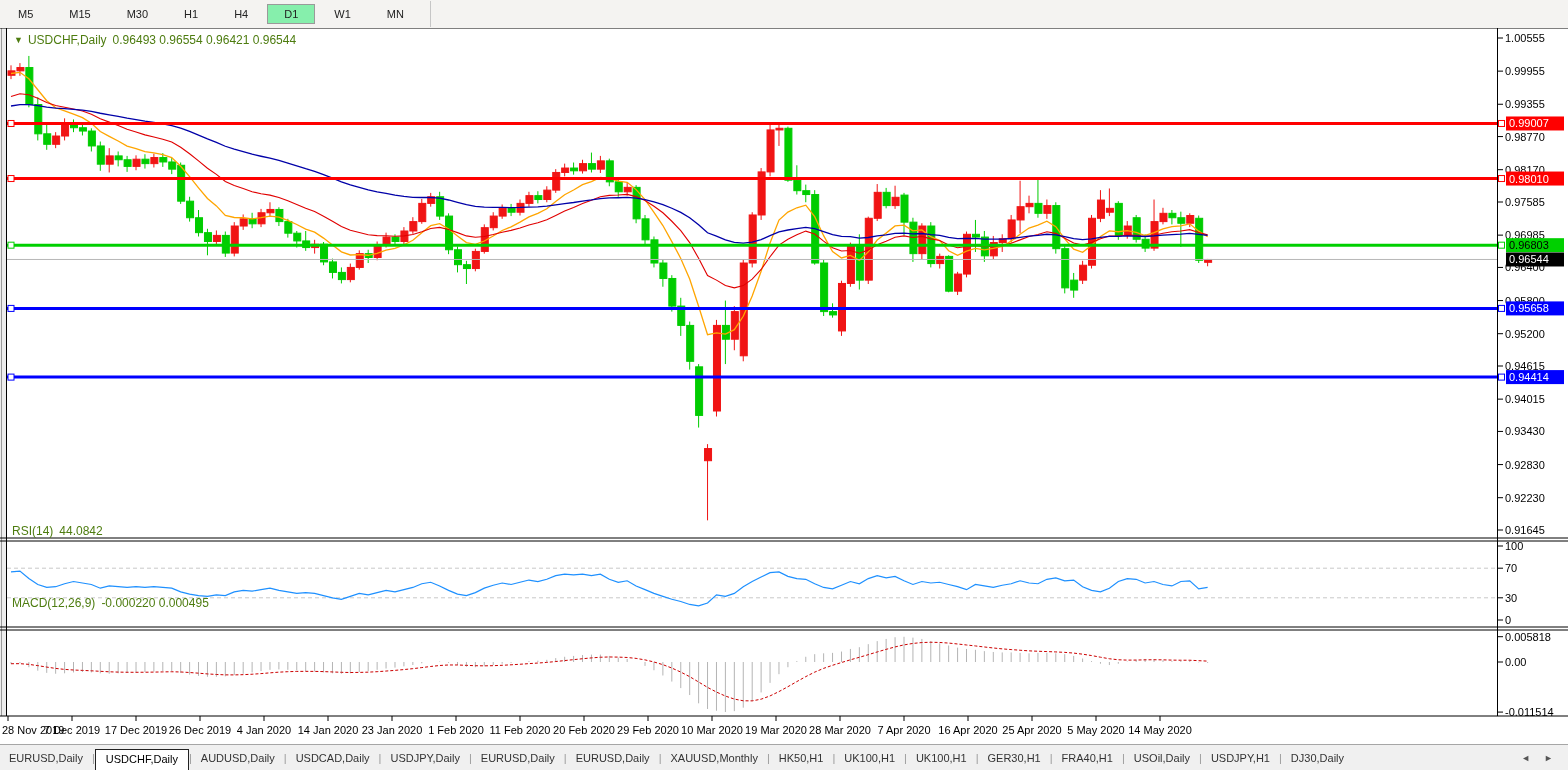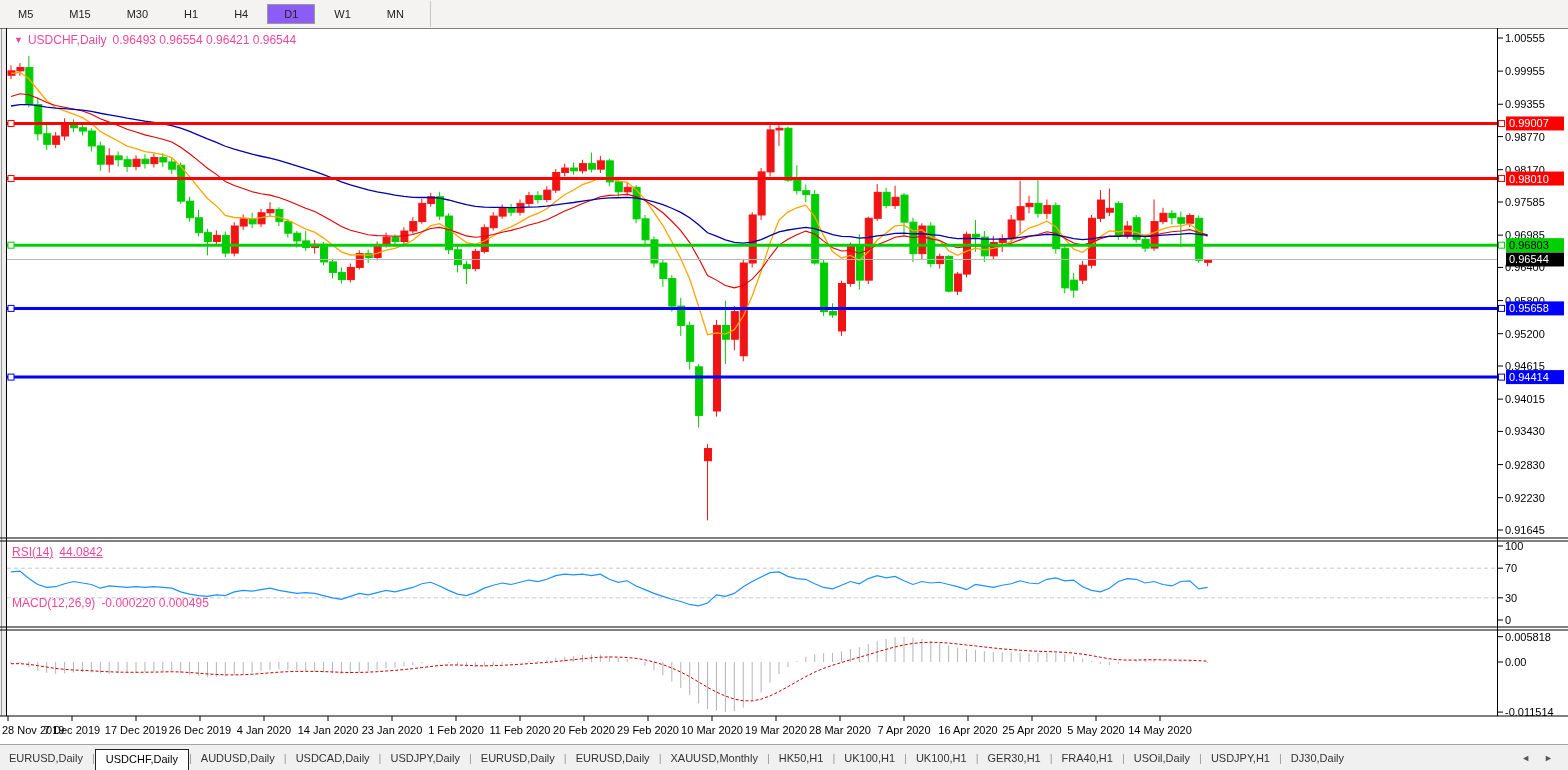--- a/index.html
+++ b/index.html
@@ -3,24 +3,24 @@
 <meta charset="utf-8">
 <style>
   html,body{margin:0;padding:0;background:#d8d8d8;}
   .screen{position:relative;width:1568px;height:770px;background:#ffffff;overflow:hidden;
           font-family:"Liberation Sans",sans-serif;-webkit-font-smoothing:none;}
   svg text{font-family:"Liberation Sans",sans-serif;}
   
   .toolbar{position:absolute;left:0;top:0;width:1568px;height:28px;background:#f4f3f1;
            display:flex;align-items:center;z-index:3;}
   .tf-btn{font-size:11px;color:#222;padding:3px 16px;margin:0 1px;border:1px solid transparent;cursor:default;}
-  .tf-btn.active{background:#8b5cf6;border:1px solid #9a9a9a;}
+  .tf-btn.active{background:#86efac;border:1px solid #9a9a9a;}
   .toolbar-sep{width:1px;height:26px;background:#c6c6c6;margin-left:8px;}
   
-  .flabel{position:absolute;font-size:12px;color:#ec4899;z-index:2;white-space:nowrap;}
+  .flabel{position:absolute;font-size:12px;color:#4d7c0f;z-index:2;white-space:nowrap;}
   .flabel .val{margin-left:6px;}
   .menu-tri{font-size:9px;margin-right:5px;vertical-align:1px;}
   
   .tabbar{position:absolute;left:0;top:744px;width:1568px;height:26px;background:#f0f0f0;
           border-top:1px solid #a6a6a6;display:flex;align-items:center;z-index:3;box-sizing:border-box;}
   .tab{font-size:11px;color:#333;padding:4px 9px;white-space:nowrap;cursor:default;}
   .tab.active{background:#ffffff;border:1px solid #222;border-bottom:none;height:19px;line-height:17px;
               padding:1px 10px 0 10px;margin-top:3px;color:#000;}
   .tab-sep{color:#999;font-size:11px;}
   .tab-scroll{margin-left:auto;display:flex;align-items:center;padding-right:8px;}
@@ -585,21 +585,21 @@
       <line x1="1096" y1="716" x2="1096" y2="721" stroke="#000"></line>
       <text x="1096" y="734" font-size="11" fill="#000" text-anchor="middle">5 May 2020</text>
       <line x1="1160" y1="716" x2="1160" y2="721" stroke="#000"></line>
       <text x="1160" y="734" font-size="11" fill="#000" text-anchor="middle">14 May 2020</text>
     </svg>
 
   <div class="flabel" style="left:14px;top:33px;">
     <span class="menu-tri">▼</span><span>USDCHF,Daily</span><span class="val">0.96493 0.96554 0.96421 0.96544</span>
   </div>
 
-  <div class="flabel" style="left:12px;top:545px;text-decoration:underline;">
+  <div class="flabel" style="left:12px;top:524px;">
     <span>RSI(14)</span><span class="val">44.0842</span>
   </div>
 
   <div class="flabel" style="left:12px;top:596px;">
     <span>MACD(12,26,9)</span><span class="val">-0.000220 0.000495</span>
   </div>
 
   <div class="tabbar" id="tabbar">
       <span class="tab">EURUSD,Daily</span>
       <span class="tab-sep">|</span>

